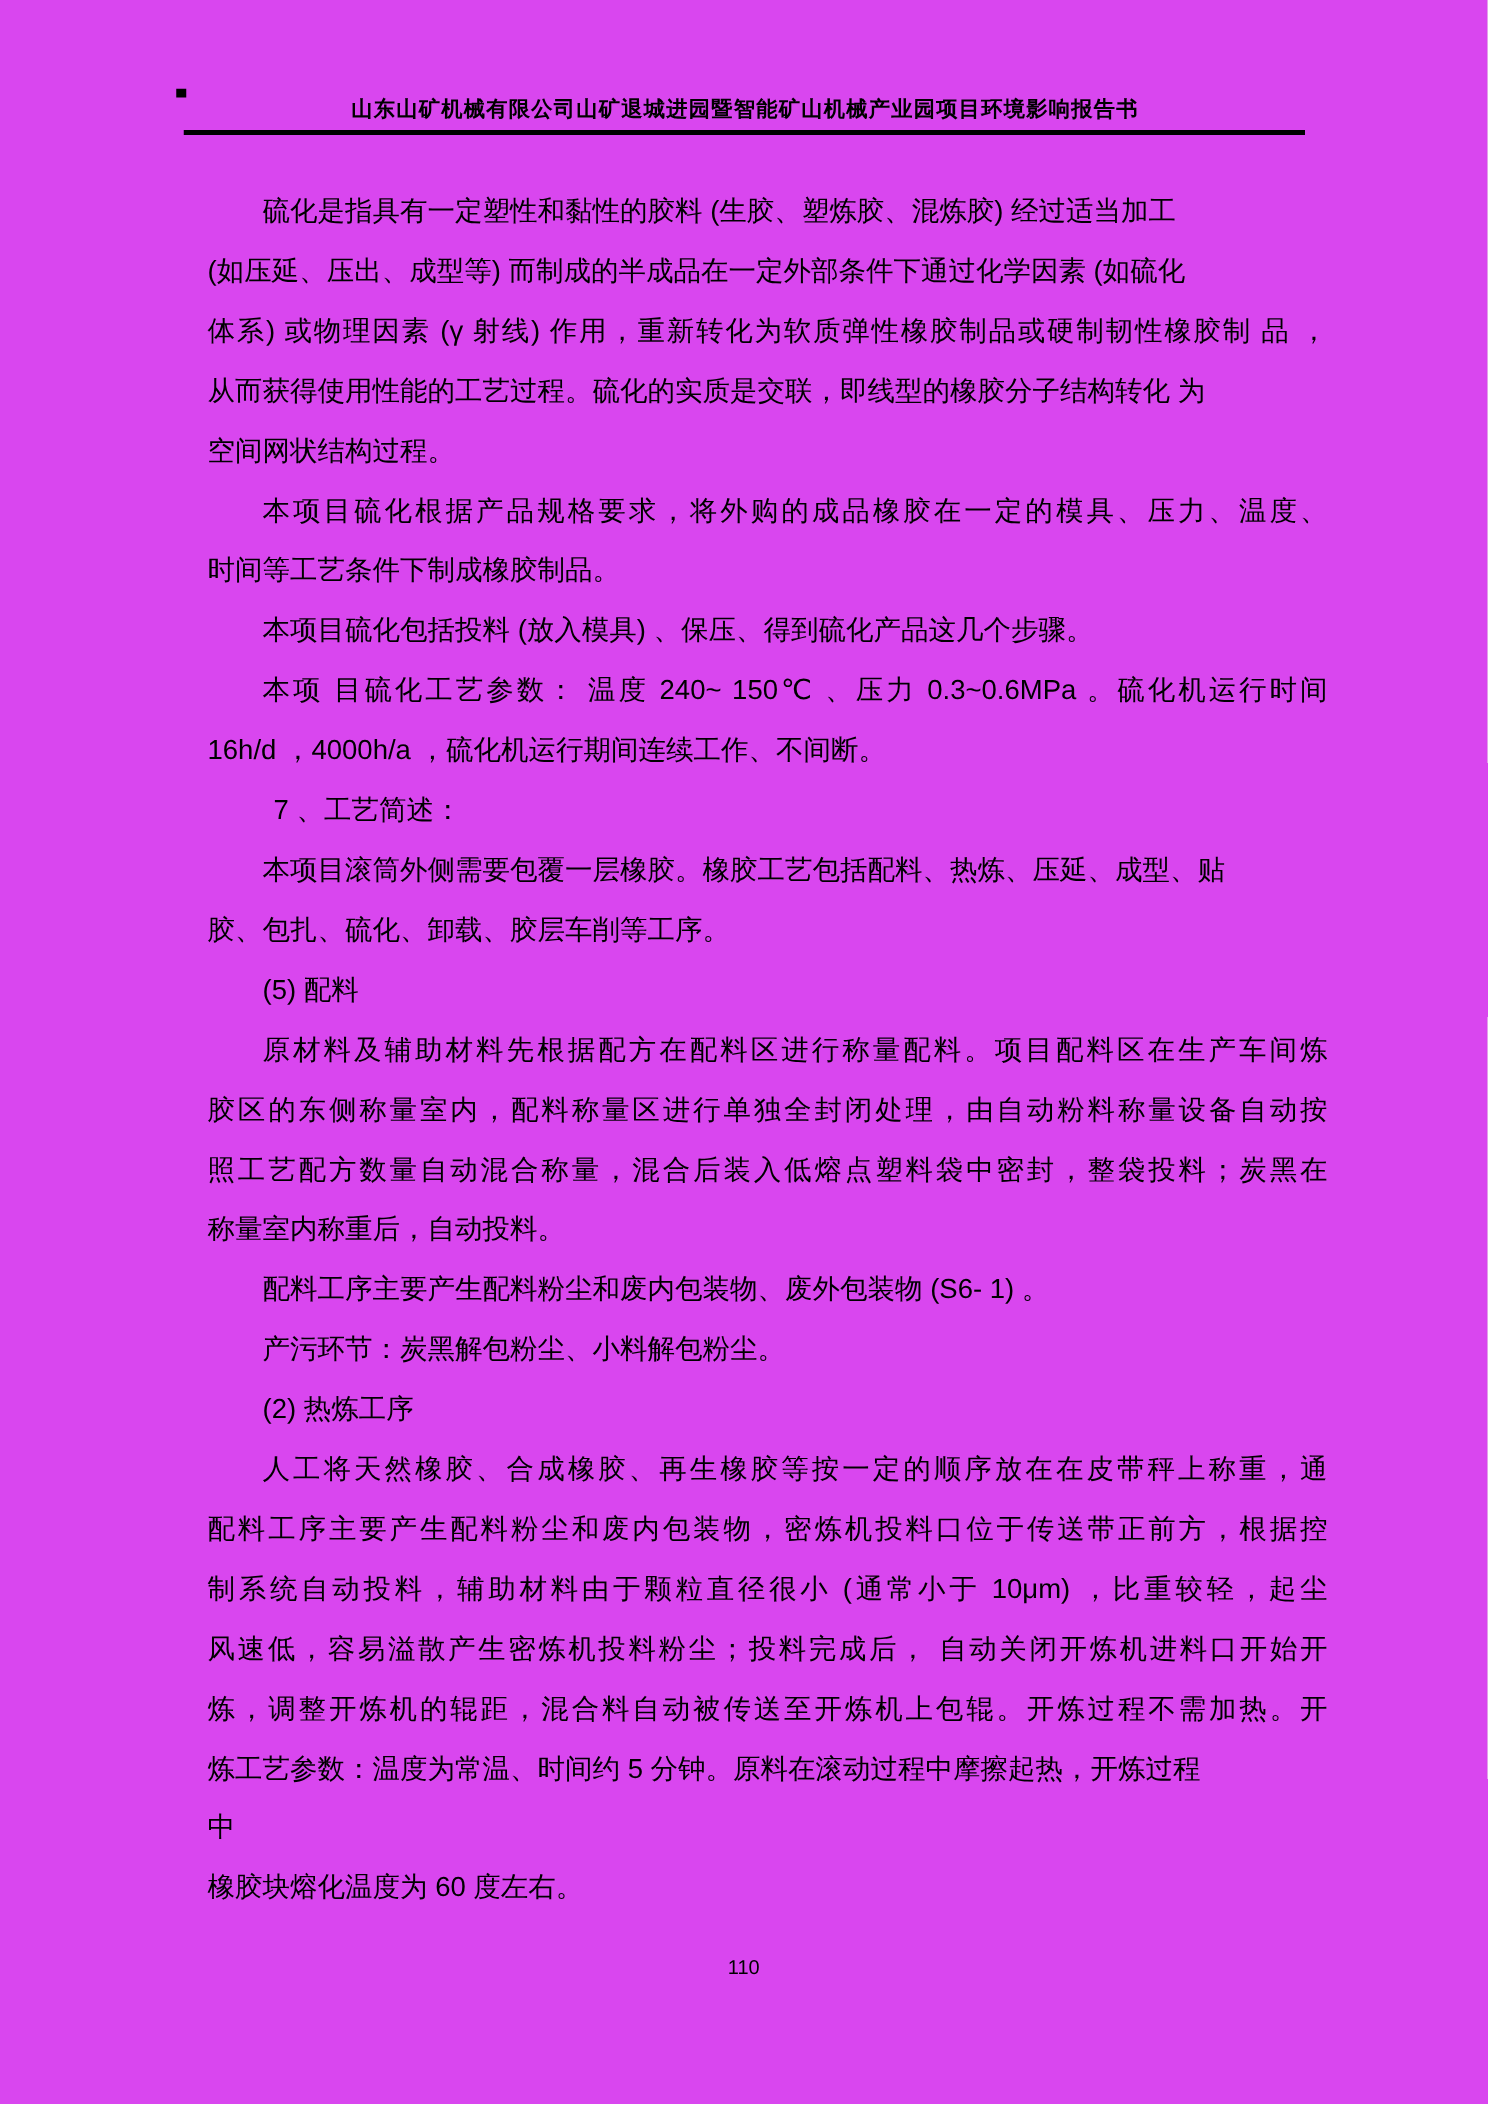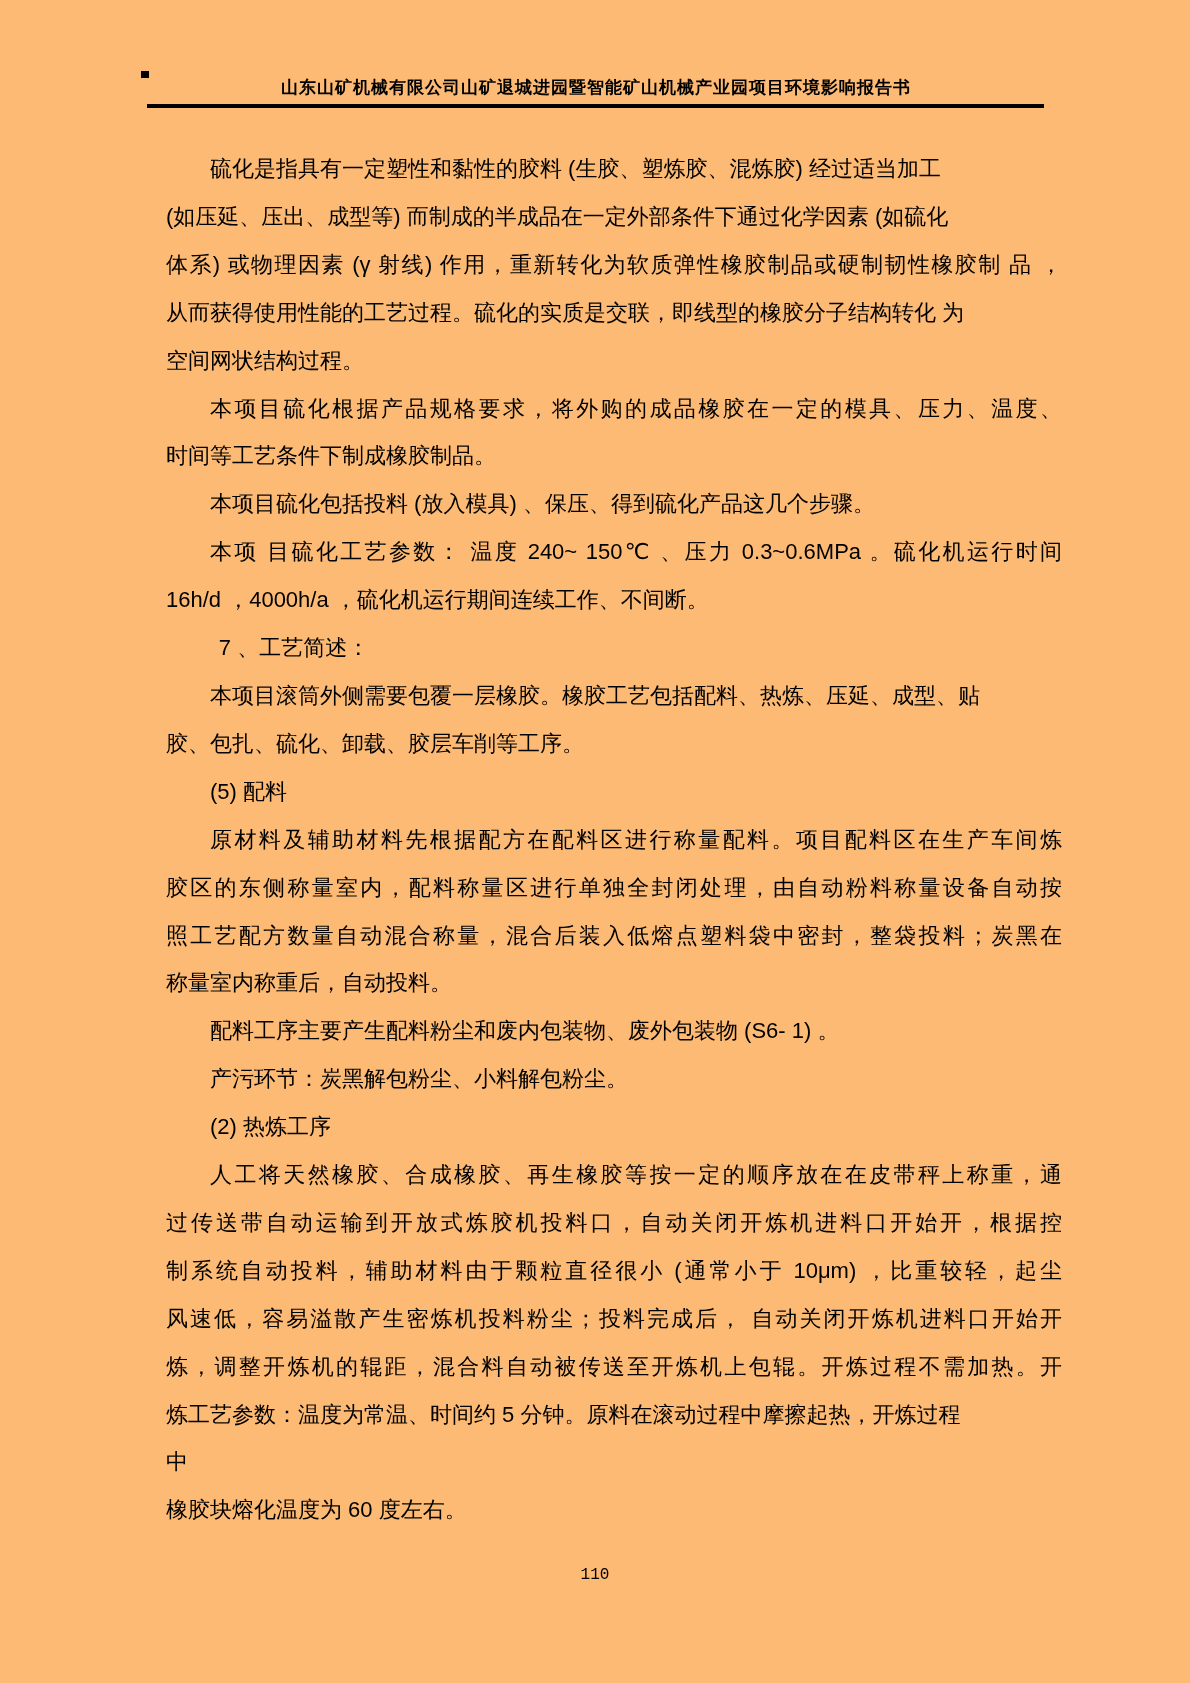--- a/index.html
+++ b/index.html
@@ -1,20 +1,20 @@
 <!DOCTYPE html>
 <html><head>
 <meta charset="utf-8">
 <style>
   html, body { margin: 0; padding: 0; background: #e8e8e8; }
   .page {
     position: relative;
     width: 1190px;
     height: 1683px;
-    background: #fdba74;
+    background: #d946ef;
     margin: 0 auto;
     font-family: "Liberation Sans", "DejaVu Sans", sans-serif;
     color: #000000;
     overflow: hidden;
   }
   .stray-mark {
     position: absolute;
     left: 141px;
     top: 71px;
     width: 8px;
@@ -53,21 +53,21 @@
   .ind  { text-indent: 2em; }
   .ind2 { text-indent: 2.4em; }
   .j    { text-align: justify; text-align-last: justify; text-justify: inter-character; }
   .page-num {
     position: absolute;
     top: 1566px;
     left: 0;
     width: 100%;
     text-align: center;
     font-size: 16px;
-    font-family: Liberation Mono, monospace;
+    font-family: Liberation Sans, sans-serif;
   }
 </style>
 </head>
 <body>
 
 <div class="page">
 
   <div class="stray-mark"></div>
 
   <div class="doc-header">山东山矿机械有限公司山矿退城进园暨智能矿山机械产业园项目环境影响报告书</div>
@@ -89,21 +89,21 @@
     <div class="line">胶、包扎、硫化、卸载、胶层车削等工序。</div>
     <div class="line ind">(5) 配料</div>
     <div class="line ind j">原材料及辅助材料先根据配方在配料区进行称量配料。项目配料区在生产车间炼</div>
     <div class="line j">胶区的东侧称量室内，配料称量区进行单独全封闭处理，由自动粉料称量设备自动按</div>
     <div class="line j">照工艺配方数量自动混合称量，混合后装入低熔点塑料袋中密封，整袋投料；炭黑在</div>
     <div class="line">称量室内称重后，自动投料。</div>
     <div class="line ind">配料工序主要产生配料粉尘和废内包装物、废外包装物 (S6- 1) 。</div>
     <div class="line ind">产污环节：炭黑解包粉尘、小料解包粉尘。</div>
     <div class="line ind">(2) 热炼工序</div>
     <div class="line ind j">人工将天然橡胶、合成橡胶、再生橡胶等按一定的顺序放在在皮带秤上称重，通</div>
-    <div class="line j">过传送带自动运输到开放式炼胶机投料口，自动关闭开炼机进料口开始开，根据控</div>
+    <div class="line j">配料工序主要产生配料粉尘和废内包装物，密炼机投料口位于传送带正前方，根据控</div>
     <div class="line j">制系统自动投料，辅助材料由于颗粒直径很小 (通常小于 10μm) ，比重较轻，起尘</div>
     <div class="line j">风速低，容易溢散产生密炼机投料粉尘；投料完成后， 自动关闭开炼机进料口开始开</div>
     <div class="line j">炼，调整开炼机的辊距，混合料自动被传送至开炼机上包辊。开炼过程不需加热。开</div>
     <div class="line">炼工艺参数：温度为常温、时间约 5 分钟。原料在滚动过程中摩擦起热，开炼过程</div>
     <div class="line">中</div>
     <div class="line">橡胶块熔化温度为 60 度左右。</div>
   </div>
 
   <div class="page-num">110</div>
 

